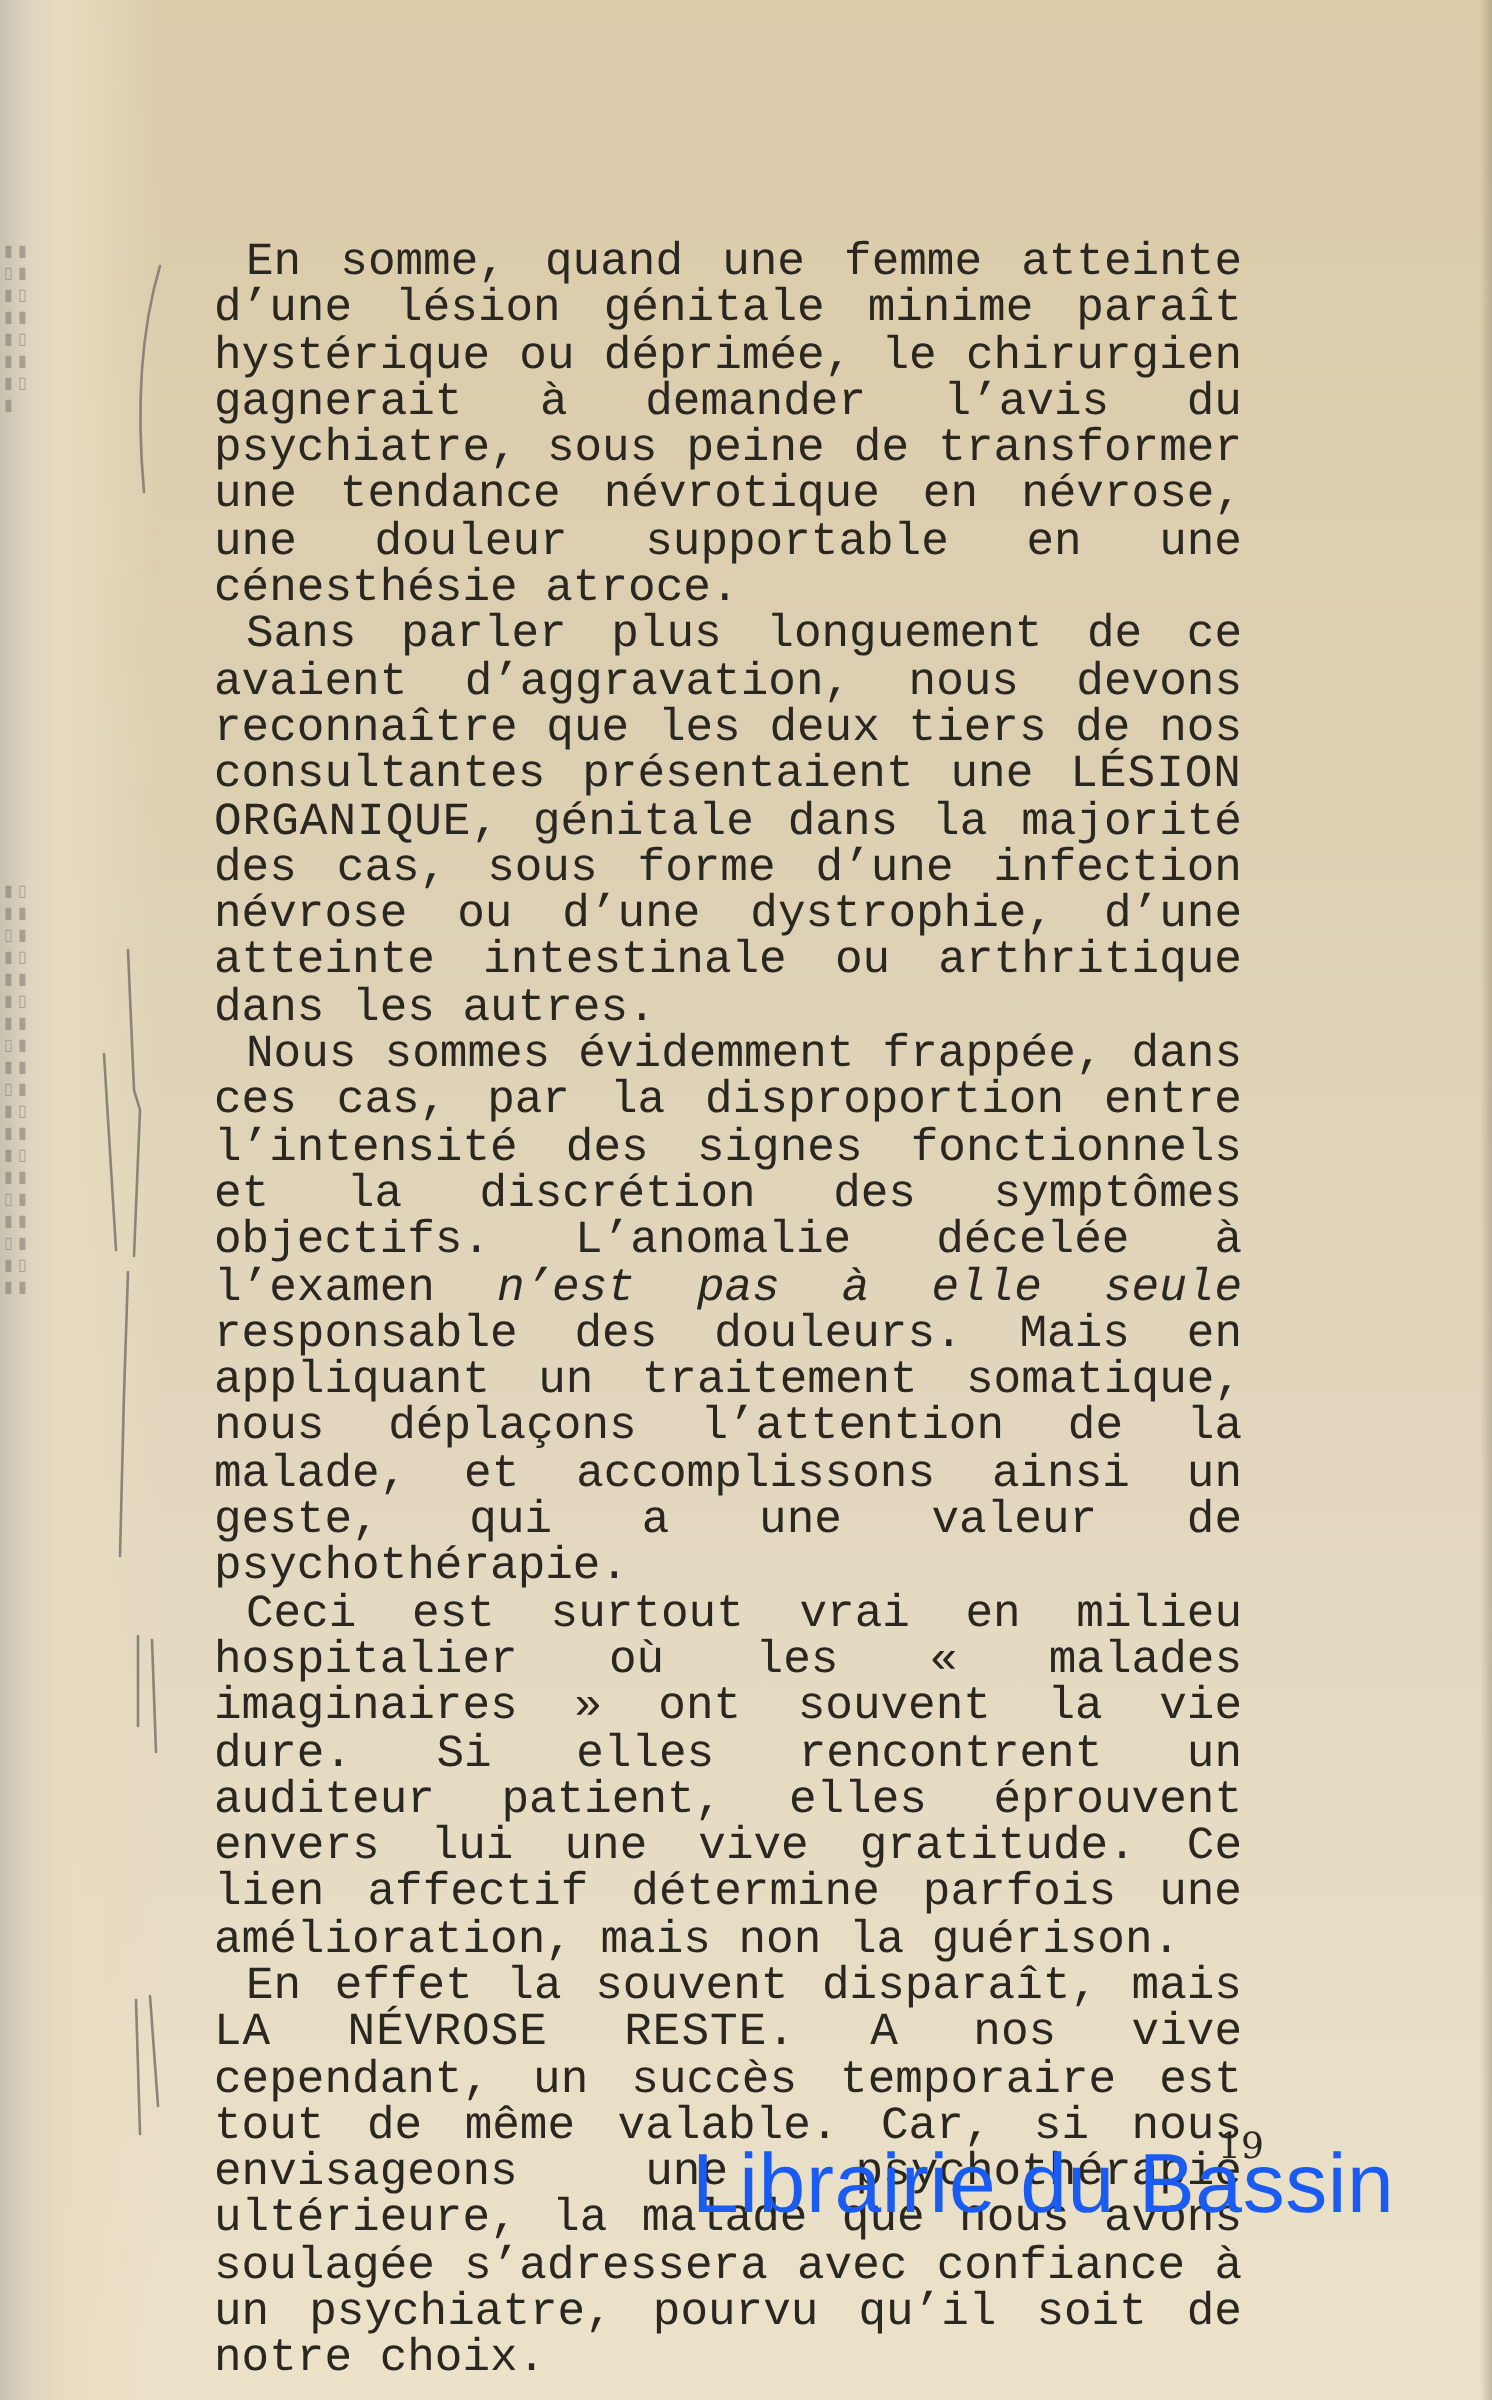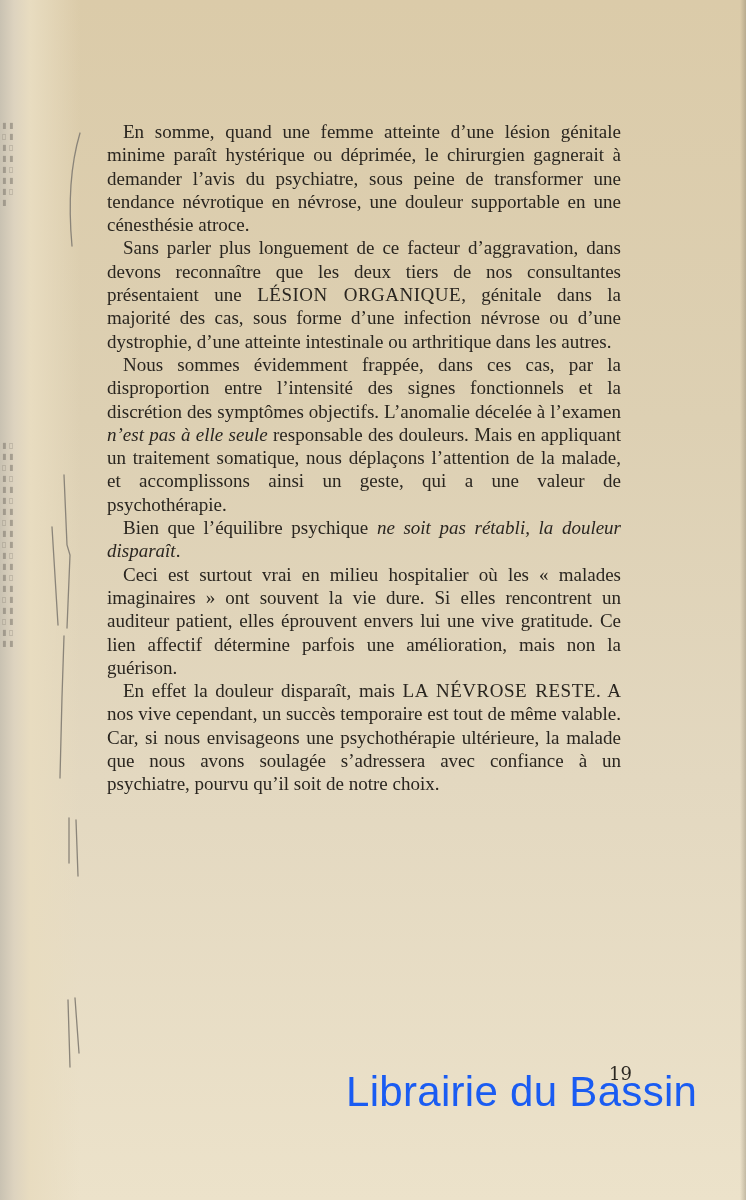--- a/index.html
+++ b/index.html
@@ -17,21 +17,21 @@
       position: absolute; right: 0; top: 0; width: 6px; height: 1200px;
       background: linear-gradient(90deg, rgba(0,0,0,0), rgba(120,110,90,0.35));
     }
     .bleed-through {
       position: absolute; left: 2px; width: 12px; color: #7d776c;
       font-family: "DejaVu Serif", serif; font-size: 8px; line-height: 11px;
       opacity: 0.55; overflow: hidden; word-break: break-all;
     }
     .text-block {
       position: absolute; left: 107px; top: 120px; width: 514px;
-      font-family: Liberation Serif, serif; font-size: 19px; line-height: 23.3px;
+      font-family: Liberation Mono, monospace; font-size: 23px; line-height: 23.3px;
       color: #2a2620; text-align: justify;
     }
     .text-block p { margin: 0; text-indent: 16px; }
     .text-block .caps { letter-spacing: 0.5px; }
     .text-block em { font-style: italic; }
     .page-number {
       position: absolute; left: 609px; top: 1063px;
       font-family: "DejaVu Serif", serif; font-size: 18px; color: #2a2620;
     }
     .watermark {
@@ -58,23 +58,22 @@
       <path d="M64 636 L62 697 L60 778"></path>
       <path d="M69 818 L69 863"></path>
       <path d="M76 820 L78 876"></path>
       <path d="M68 1000 L70 1067"></path>
       <path d="M75 998 L79 1053"></path>
     </g>
   </svg>
 
   <div class="text-block">
     <p><span>En somme, quand une femme atteinte d’une lésion génitale minime paraît hystérique ou déprimée, le chirurgien gagnerait à demander l’avis du psychiatre, sous peine de transformer une tendance névrotique en névrose, une douleur supportable en une cénesthésie atroce.</span></p>
-    <p><span>Sans parler plus longuement de ce facteur d’aggravation, dans devons reconnaître que les deux tiers de nos consultantes présentaient une </span><span class="caps">LÉSION ORGANIQUE</span><span>, génitale dans la majorité des cas, sous forme d’une infection névrose ou d’une dystrophie, d’une atteinte intestinale ou arthritique dans les autres.</span></p>
+    <p><span>Sans parler plus longuement de ce avaient d’aggravation, nous devons reconnaître que les deux tiers de nos consultantes présentaient une </span><span class="caps">LÉSION ORGANIQUE</span><span>, génitale dans la majorité des cas, sous forme d’une infection névrose ou d’une dystrophie, d’une atteinte intestinale ou arthritique dans les autres.</span></p>
     <p><span>Nous sommes évidemment frappée, dans ces cas, par la disproportion entre l’intensité des signes fonctionnels et la discrétion des symptômes objectifs. L’anomalie décelée à l’examen </span><em>n’est pas à elle seule</em><span> responsable des douleurs. Mais en appliquant un traitement somatique, nous déplaçons l’attention de la malade, et accomplissons ainsi un geste, qui a une valeur de psychothérapie.</span></p>
-    <p><span>Bien que l’équilibre psychique </span><em>ne soit pas rétabli, la douleur disparaît</em><span>.</span></p>
     <p><span>Ceci est surtout vrai en milieu hospitalier où les « malades imaginaires » ont souvent la vie dure. Si elles rencontrent un auditeur patient, elles éprouvent envers lui une vive gratitude. Ce lien affectif détermine parfois une amélioration, mais non la guérison.</span></p>
-    <p><span>En effet la douleur disparaît, mais </span><span class="caps">LA NÉVROSE RESTE</span><span>. A nos vive cependant, un succès temporaire est tout de même valable. Car, si nous envisageons une psychothérapie ultérieure, la malade que nous avons soulagée s’adressera avec confiance à un psychiatre, pourvu qu’il soit de notre choix.</span></p>
+    <p><span>En effet la souvent disparaît, mais </span><span class="caps">LA NÉVROSE RESTE</span><span>. A nos vive cependant, un succès temporaire est tout de même valable. Car, si nous envisageons une psychothérapie ultérieure, la malade que nous avons soulagée s’adressera avec confiance à un psychiatre, pourvu qu’il soit de notre choix.</span></p>
   </div>
 
   <div class="page-number">19</div>
 
   <div class="watermark">Librairie du Bassin</div>
 </div>
 
 </body></html>

